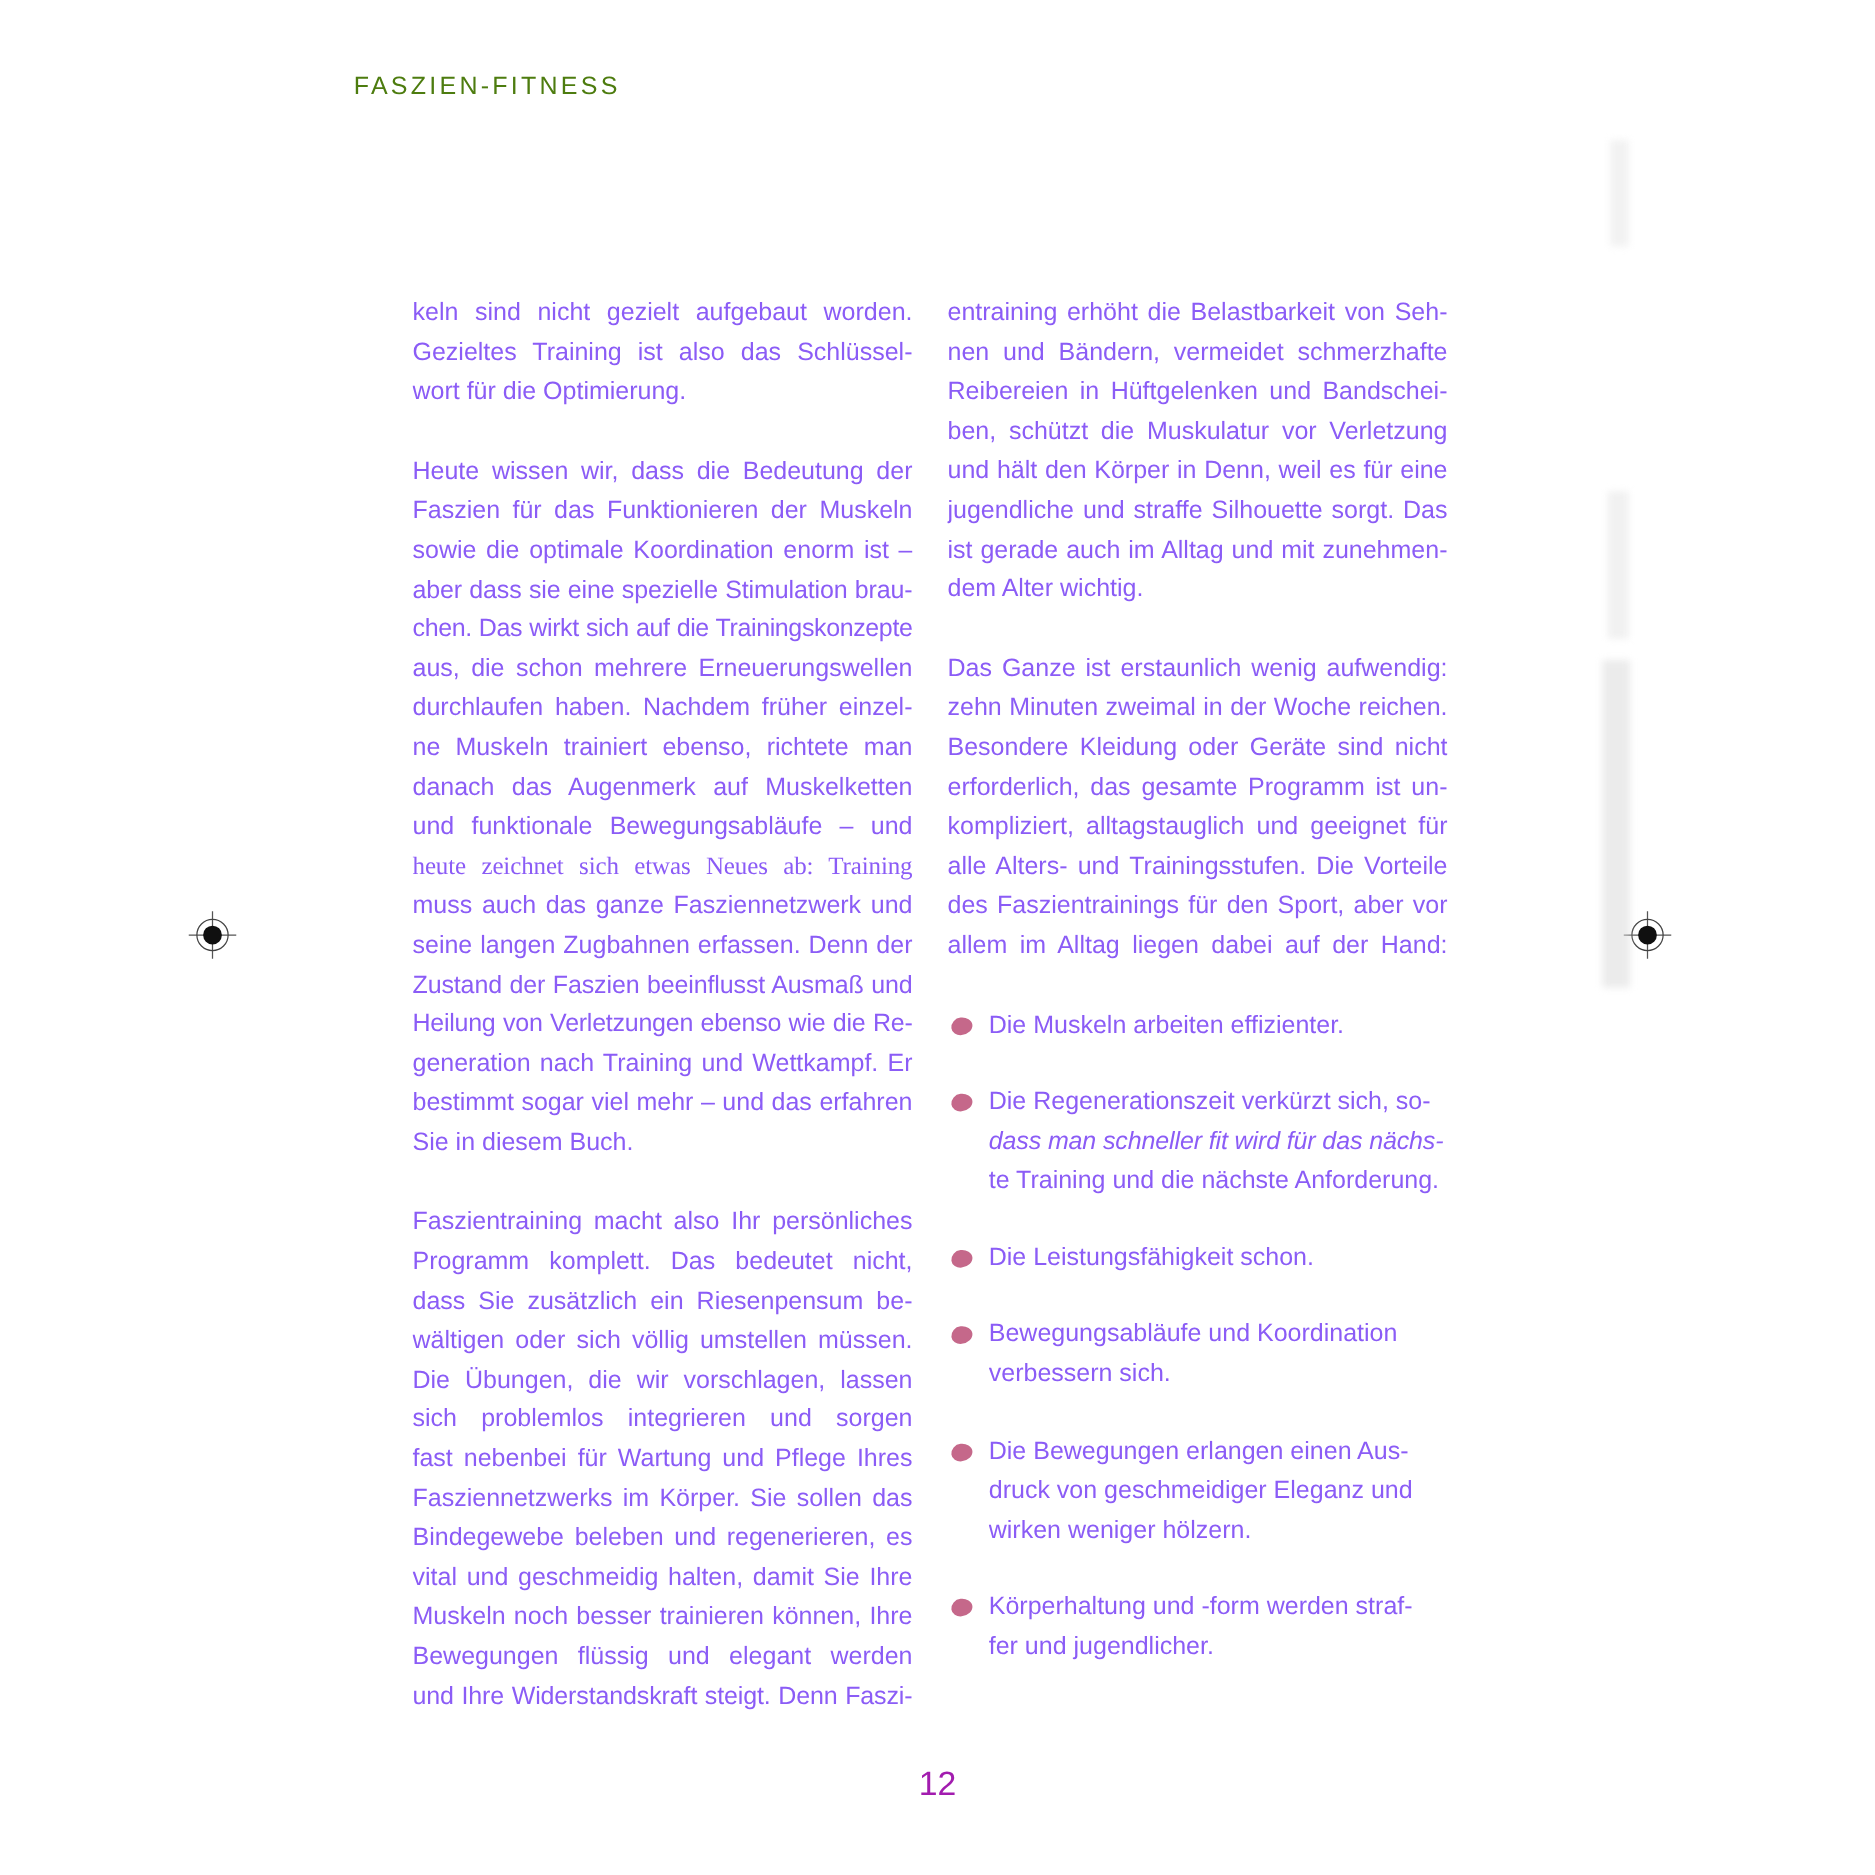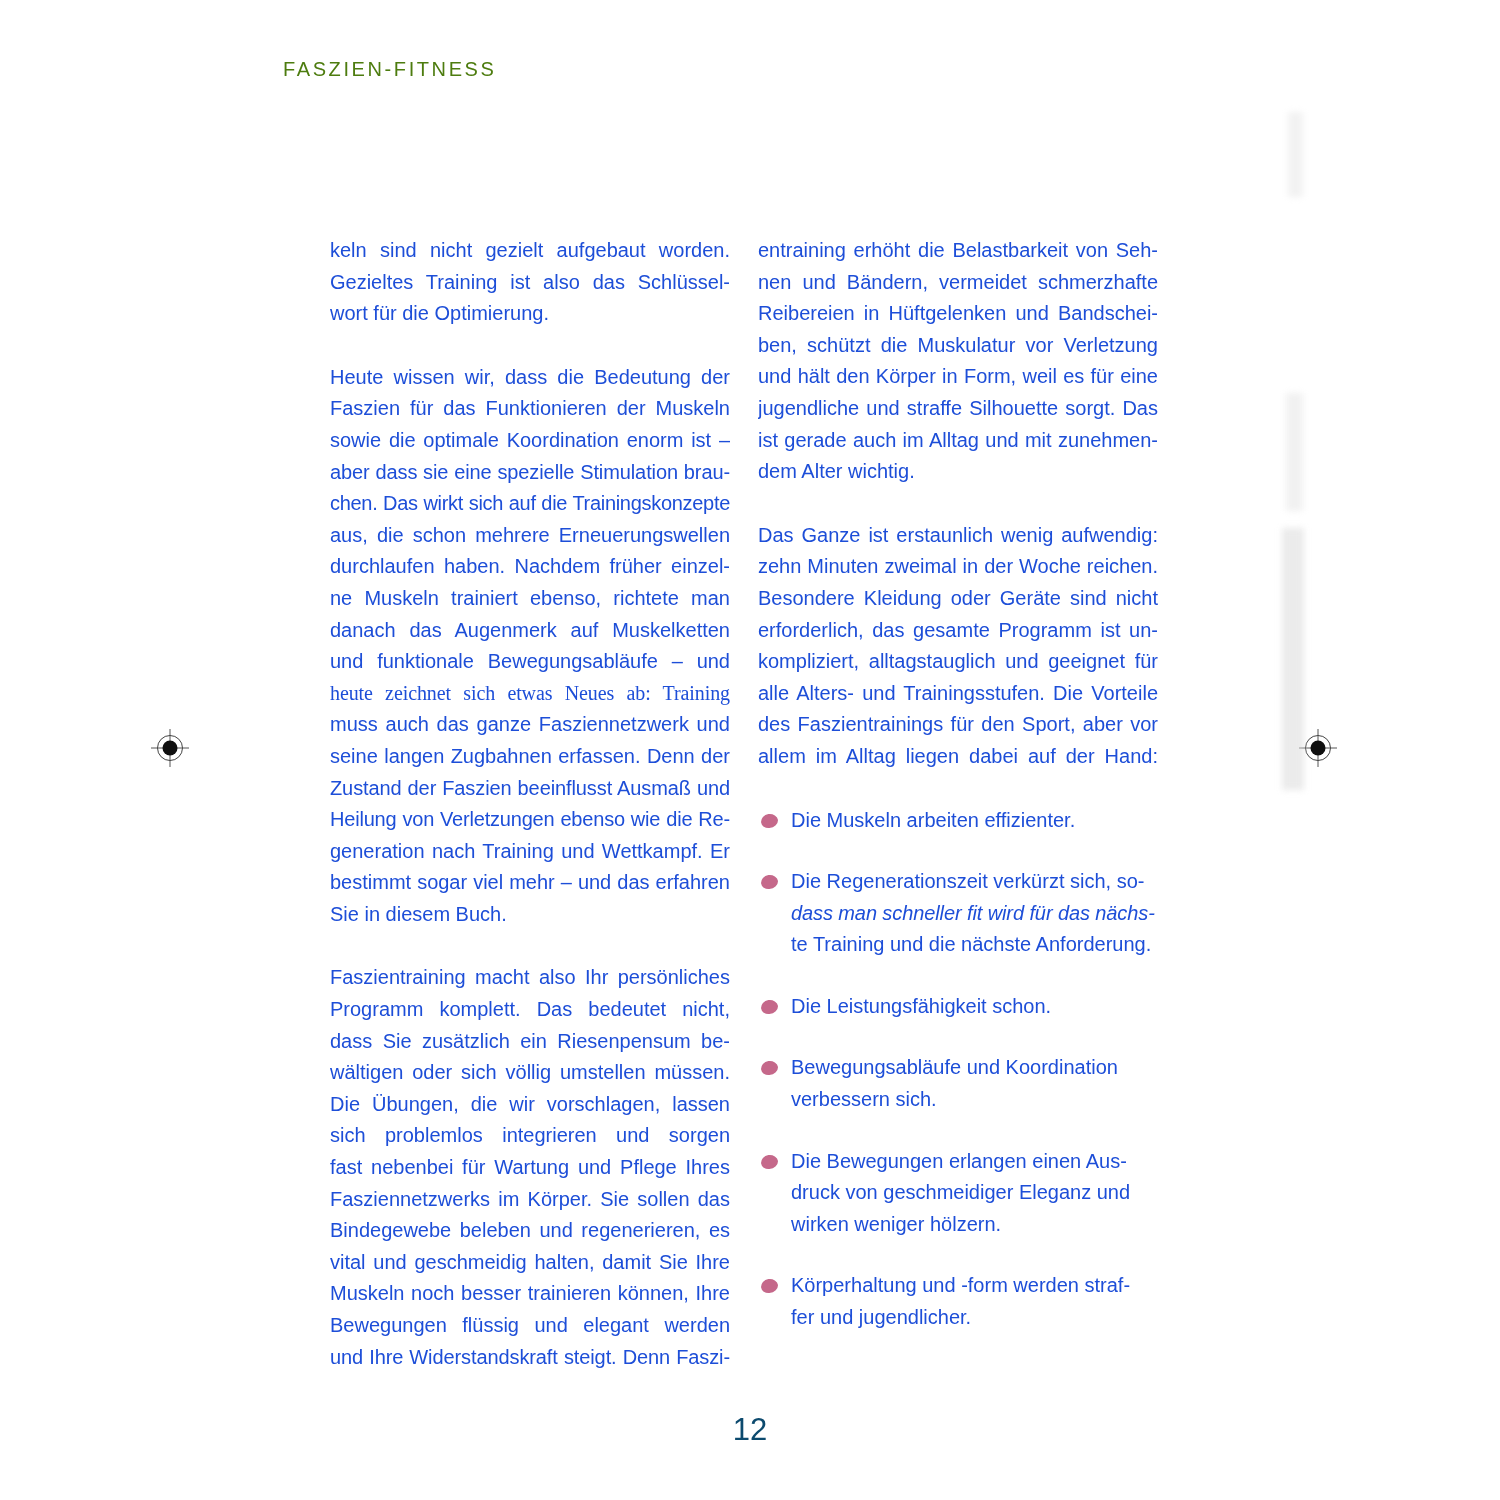--- a/index.html
+++ b/index.html
@@ -15,21 +15,21 @@
     left:283px;top:58px;
     font-size:20px;
     letter-spacing:2.6px;
     color:#4d7c0f;
     font-weight:400;
   }
   .col{
     position:absolute;
     top:235px;
     width:400px;
-    color:#1d4ed8;
+    color:#8b5cf6;
     font-size:20px;
   }
   .col-left{left:330px;}
   .col-right{left:758px;}
   .para{margin:0 0 32px 0;}
   .tline{
     height:31.6px;
     line-height:31.6px;
     text-align:justify;
     text-align-last:justify;
@@ -56,22 +56,22 @@
   .bline{
     height:31.6px;
     line-height:31.6px;
     text-align:left;
     overflow:hidden;
   }
   .page-number{
     position:absolute;
     top:1412px;left:0;width:100%;
     text-align:center;
-    font-size:31px;
-    color:#0c4a6e;
+    font-size:27px;
+    color:#a21caf;
   }
   .reg-mark{position:absolute;width:40px;height:40px;}
   .reg-mark-left{left:150px;top:728px;}
   .reg-mark-right{left:1298px;top:728px;}
   .scan-artifact{
     position:absolute;
     filter:blur(3px);
     pointer-events:none;
   }
   .artifact-a{left:1288px;top:112px;width:15px;height:85px;background:rgba(226,226,226,0.45);}
@@ -148,21 +148,21 @@
         <div class="tline" style="letter-spacing: -0.1px;">und Ihre Widerstandskraft steigt. Denn Faszi-</div>
       </div>
   </div>
 
   <div class="col col-right">
     <div class="para">
         <div class="tline">entraining erhöht die Belastbarkeit von Seh-</div>
         <div class="tline">nen und Bändern, vermeidet schmerzhafte</div>
         <div class="tline">Reibereien in Hüftgelenken und Bandschei-</div>
         <div class="tline">ben, schützt die Muskulatur vor Verletzung</div>
-        <div class="tline">und hält den Körper in Form, weil es für eine</div>
+        <div class="tline">und hält den Körper in Denn, weil es für eine</div>
         <div class="tline">jugendliche und straffe Silhouette sorgt. Das</div>
         <div class="tline">ist gerade auch im Alltag und mit zunehmen-</div>
         <div class="tline tline-last">dem Alter wichtig.</div>
       </div>
     <div class="para">
         <div class="tline">Das Ganze ist erstaunlich wenig aufwendig:</div>
         <div class="tline">zehn Minuten zweimal in der Woche reichen.</div>
         <div class="tline">Besondere Kleidung oder Geräte sind nicht</div>
         <div class="tline">erforderlich, das gesamte Programm ist un-</div>
         <div class="tline">kompliziert, alltagstauglich und geeignet für</div>

